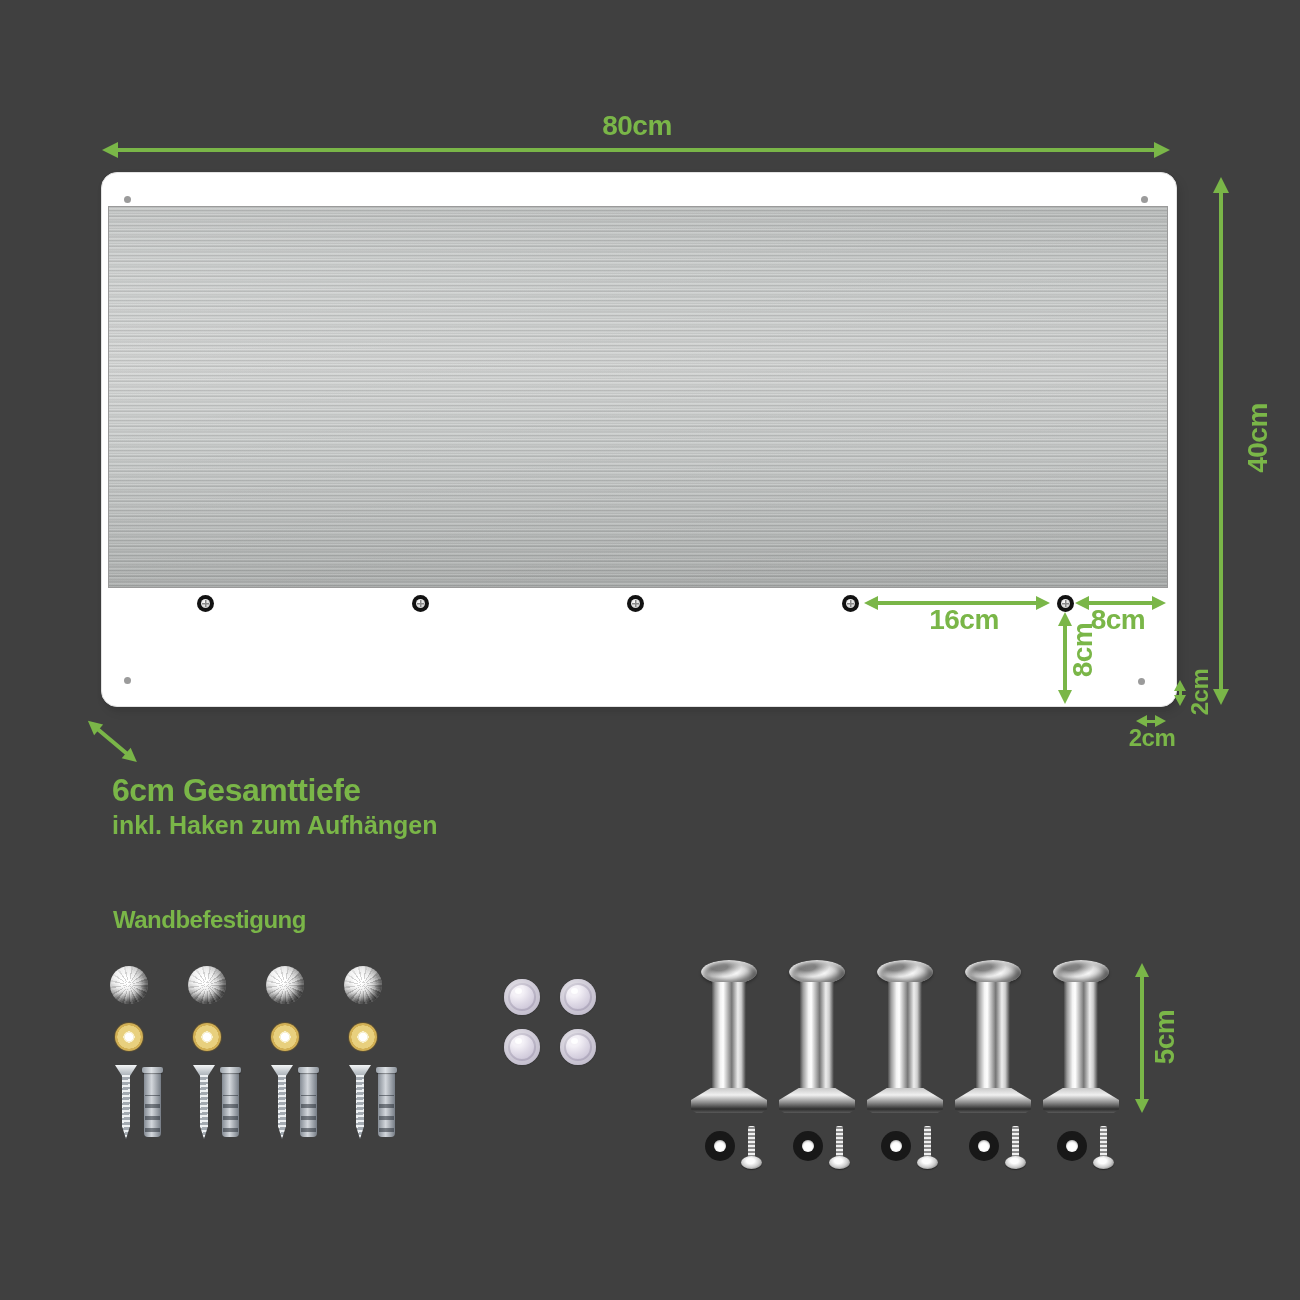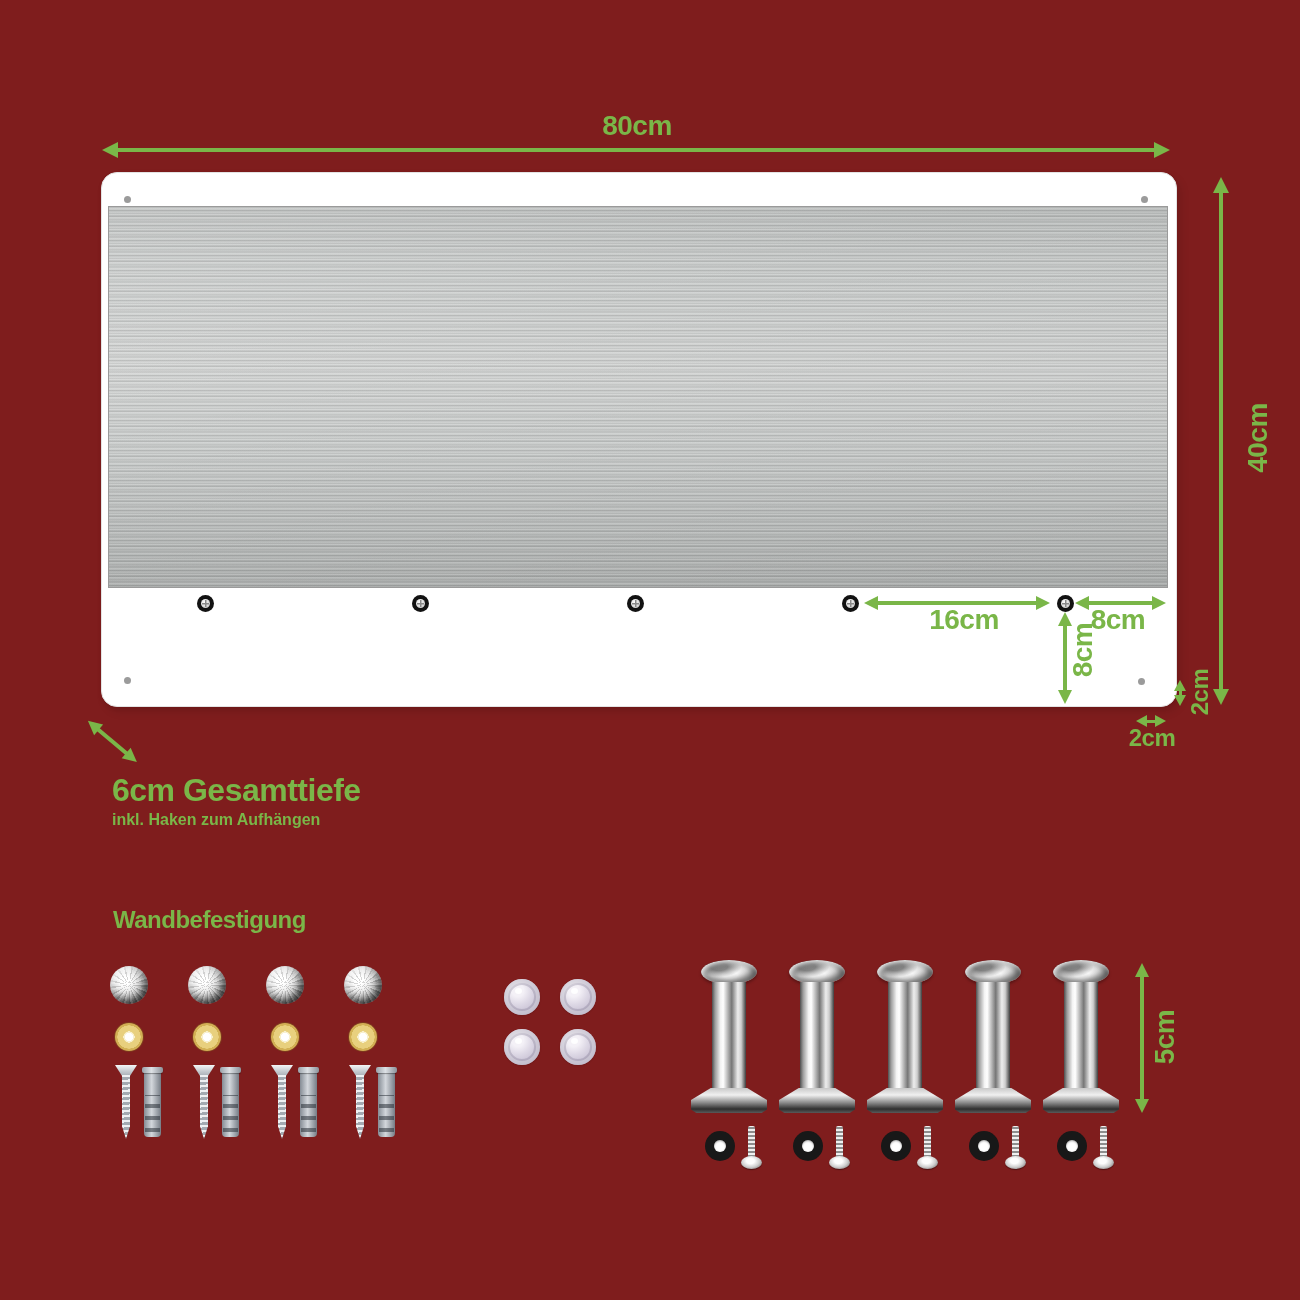--- a/index.html
+++ b/index.html
@@ -1,16 +1,16 @@
 <!DOCTYPE html>
 <html><head>
 <meta charset="utf-8">
 <style>
   html,body{margin:0;padding:0;background:#fff;}
-  .canvas{position:relative;width:1300px;height:1300px;background:#7f1d1d;overflow:hidden;
+  .canvas{position:relative;width:1300px;height:1300px;background:#404040;overflow:hidden;
           font-family:"Liberation Sans",sans-serif;}
   .dim{position:absolute;color:#7ab648;font-size:28px;font-weight:600;letter-spacing:-0.5px;}
   .dim.center{text-align:center;}
   .rot{transform:rotate(-90deg);}
   
   .arrow-h{position:absolute;height:16px;
     background:linear-gradient(#7ab648 0 0) center/calc(100% - 26px) 4px no-repeat;}
   .arrow-h::before{content:"";position:absolute;left:0;top:50%;transform:translateY(-50%);
     border:8px solid transparent;border-right:16px solid #7ab648;border-left:none;}
   .arrow-h::after{content:"";position:absolute;right:0;top:50%;transform:translateY(-50%);
@@ -47,21 +47,21 @@
   .hole{position:absolute;width:7px;height:7px;border-radius:50%;background:#9b9b9b;}
   .screw{width:17px;height:17px;border-radius:50%;background:#121212;position:relative;flex:none;}
   .screw::after{content:"";position:absolute;left:4px;top:4px;width:9px;height:9px;border-radius:50%;
     background:
       linear-gradient(#8a8a8a 0 0) center/7px 1.5px no-repeat,
       linear-gradient(#8a8a8a 0 0) center/1.5px 7px no-repeat,
       radial-gradient(circle at 40% 35%,#ffffff,#d9d9d9 60%,#bdbdbd);}
   .screw-row{position:absolute;left:197px;top:595px;display:flex;gap:198px;}
   
   .h-depth{position:absolute;left:112px;top:772px;font-size:32px;font-weight:bold;color:#7ab648;letter-spacing:-0.5px;text-align:center;}
-  .h-depth-sub{position:absolute;left:112px;top:811px;font-size:16px;font-weight:600;color:#7ab648;}
+  .h-depth-sub{position:absolute;left:112px;top:811px;font-size:25px;font-weight:600;color:#7ab648;}
   .h-section{position:absolute;font-size:24px;font-weight:600;color:#7ab648;letter-spacing:-0.5px;}
   
   .wm-row{position:absolute;left:95px;top:955px;display:flex;}
   .wm-col{position:relative;width:78px;height:200px;flex:none;}
   .wm-cap{position:absolute;left:15px;top:11px;width:38px;height:38px;border-radius:50%;
     background:
       repeating-conic-gradient(rgba(255,255,255,.30) 0 7deg,rgba(0,0,0,.16) 7deg 13deg,rgba(255,255,255,0) 13deg 21deg),
       radial-gradient(circle at 40% 38%,#ffffff 0 14%,#e8e8e8 32%,#bcbcbc 52%,#828282 72%,#3c3c3c 92%);
     box-shadow:inset -3px -4px 7px rgba(0,0,0,.55),inset 2px 3px 5px rgba(255,255,255,.8);}
   .wm-washer{position:absolute;left:20px;top:68px;width:28px;height:28px;border-radius:50%;

